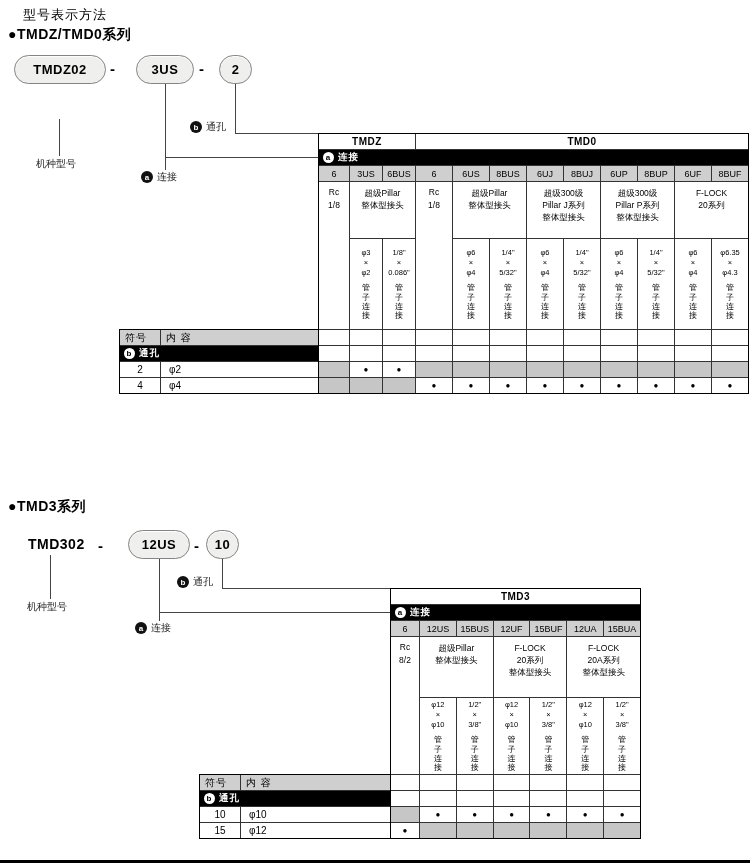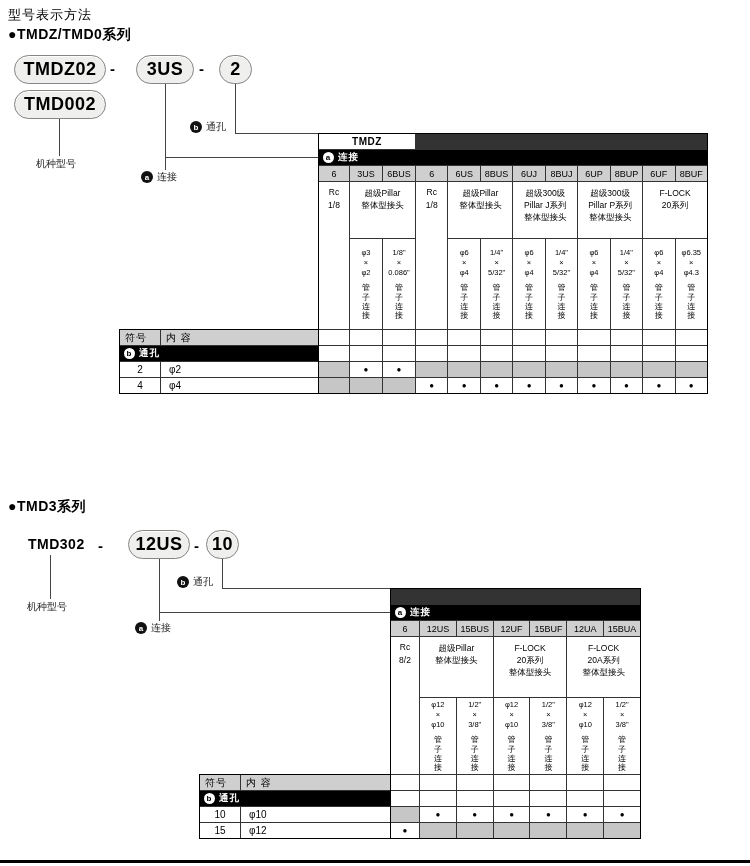--- a/index.html
+++ b/index.html
@@ -3,33 +3,33 @@
 <meta charset="utf-8">
 <style>
   *{margin:0;padding:0;box-sizing:border-box}
   html,body{background:#fff}
   #page{position:relative;width:750px;height:866px;background:#fff;color:#000;
         font-family:"Liberation Sans","DejaVu Sans",sans-serif;overflow:hidden}
   .abs{position:absolute}
   .title{font-size:13px;letter-spacing:1px}
   .heading{font-size:14px;font-weight:bold;letter-spacing:.5px}
   .pill{position:absolute;border:1px solid #848484;border-radius:15px;background:#efefed;
-        display:flex;align-items:center;justify-content:center;font-size:18px;font-weight:bold;
+        display:flex;align-items:center;justify-content:center;font-size:13px;font-weight:bold;
         letter-spacing:.5px;box-shadow:inset 0 1px 1px #fff}
   .dash{position:absolute;font-size:15px;font-weight:bold}
   .model-text{position:absolute;font-size:14px;font-weight:bold;letter-spacing:.5px}
   .vline{position:absolute;width:1px;background:#444}
   .hline{position:absolute;height:1px;background:#444}
   .dlabel{position:absolute;display:flex;align-items:center;gap:4px;font-size:10px;white-space:nowrap;color:#222}
   .badge-dark{width:12px;height:12px;border-radius:50%;background:#111;color:#fff;font-size:8px;
         font-weight:bold;display:inline-flex;align-items:center;justify-content:center;flex:0 0 auto}
   .badge-light{width:11px;height:11px;border-radius:50%;background:#fff;color:#000;font-size:8px;
         font-weight:bold;display:inline-flex;align-items:center;justify-content:center;flex:0 0 auto}
   .grid{position:absolute;display:grid;gap:1px;background:#333;border:1px solid #000}
-  #t1{left:318px;top:133px;width:390px;grid-template-columns:30px 32px 32px repeat(9,1fr);
+  #t1{left:318px;top:133px;width:431px;grid-template-columns:30px 32px 32px repeat(9,1fr);
       grid-template-rows:15px 15px 15px 56px 90px 15px 15px 15px 15px}
   #t1sub{left:119px;top:329px;width:200px;grid-template-columns:40px 1fr;
       grid-template-rows:15px 15px 15px 15px}
   #t2{left:390px;top:588px;width:251px;grid-template-columns:28px repeat(6,1fr);
       grid-template-rows:15px 15px 15px 60px 76px 15px 15px 15px 15px}
   #t2sub{left:199px;top:774px;width:192px;grid-template-columns:40px 1fr;
       grid-template-rows:15px 15px 15px 15px}
   .cell{background:#fff;display:flex;align-items:center;justify-content:center;font-size:9px;overflow:hidden}
   .gray{background:#cfcfcf}
   .na{background:#c6c6c6}
@@ -45,30 +45,29 @@
   .sym{font-size:10px}
   .cont{justify-content:flex-start;padding-left:8px;font-size:10px}
   .shead{justify-content:flex-start;padding-left:5px;font-size:10px;letter-spacing:1px}
   .bottom-rule{position:absolute;left:0;top:860px;width:750px;height:3px;background:#000}
 </style>
 </head>
 <body>
 
 <div id="page">
 
-  <div class="abs title" style="left:8px;top:6px">型号表示方法</div>
+  <div class="abs title" style="left:23px;top:6px">型号表示方法</div>
   <div class="abs heading" style="left:8px;top:26px">●TMDZ/TMD0系列</div>
   <div class="abs heading" style="left:8px;top:498px">●TMD3系列</div>
 
   <div class="pill" style="left:14px;top:55px;width:92px;height:29px">TMDZ02</div>
   <div class="dash" style="left:110px;top:60px">-</div>
   <div class="pill" style="left:136px;top:55px;width:58px;height:29px">3US</div>
   <div class="dash" style="left:199px;top:60px">-</div>
   <div class="pill" style="left:219px;top:55px;width:33px;height:29px">2</div>
-  <div class="pill" style="left:14px;top:90px;width:92px;height:29px">TMD002</div>
 
   <div class="vline" style="left:59px;top:119px;height:37px"></div>
   <div class="dlabel" style="left:36px;top:157px">
     <span>机种型号</span>
   </div>
 
   <div class="vline" style="left:165px;top:84px;height:86px"></div>
   <div class="hline" style="left:165px;top:157px;width:154px"></div>
   <div class="dlabel" style="left:141px;top:170px">
     <span class="badge-dark">a</span>
@@ -77,20 +76,21 @@
 
   <div class="vline" style="left:235px;top:84px;height:49px"></div>
   <div class="hline" style="left:235px;top:133px;width:84px"></div>
   <div class="dlabel" style="left:190px;top:120px">
     <span class="badge-dark">b</span>
     <span>通孔</span>
   </div>
 
   <div class="grid" id="t1">
     <div class="cell ghead" style="grid-area:1/1/2/4">TMDZ</div>
+    <div class="cell ghead" style="grid-area:1/4/2/13">TMD0</div>
 
     <div class="cell bar" style="grid-area:2/1/3/13">
       <span class="badge-light">a</span>
       <span>连接</span>
     </div>
 
     <div class="cell gray code" style="grid-area:3/1">6</div>
     <div class="cell gray code" style="grid-area:3/2">3US</div>
     <div class="cell gray code" style="grid-area:3/3">6BUS</div>
     <div class="cell gray code" style="grid-area:3/4">6</div>
@@ -279,20 +279,21 @@
   </div>
 
   <div class="vline" style="left:222px;top:559px;height:30px"></div>
   <div class="hline" style="left:222px;top:588px;width:169px"></div>
   <div class="dlabel" style="left:177px;top:575px">
     <span class="badge-dark">b</span>
     <span>通孔</span>
   </div>
 
   <div class="grid" id="t2">
+    <div class="cell ghead" style="grid-area:1/1/2/8">TMD3</div>
     <div class="cell bar" style="grid-area:2/1/3/8">
       <span class="badge-light">a</span>
       <span>连接</span>
     </div>
 
     <div class="cell gray code" style="grid-area:3/1">6</div>
     <div class="cell gray code" style="grid-area:3/2">12US</div>
     <div class="cell gray code" style="grid-area:3/3">15BUS</div>
     <div class="cell gray code" style="grid-area:3/4">12UF</div>
     <div class="cell gray code" style="grid-area:3/5">15BUF</div>

